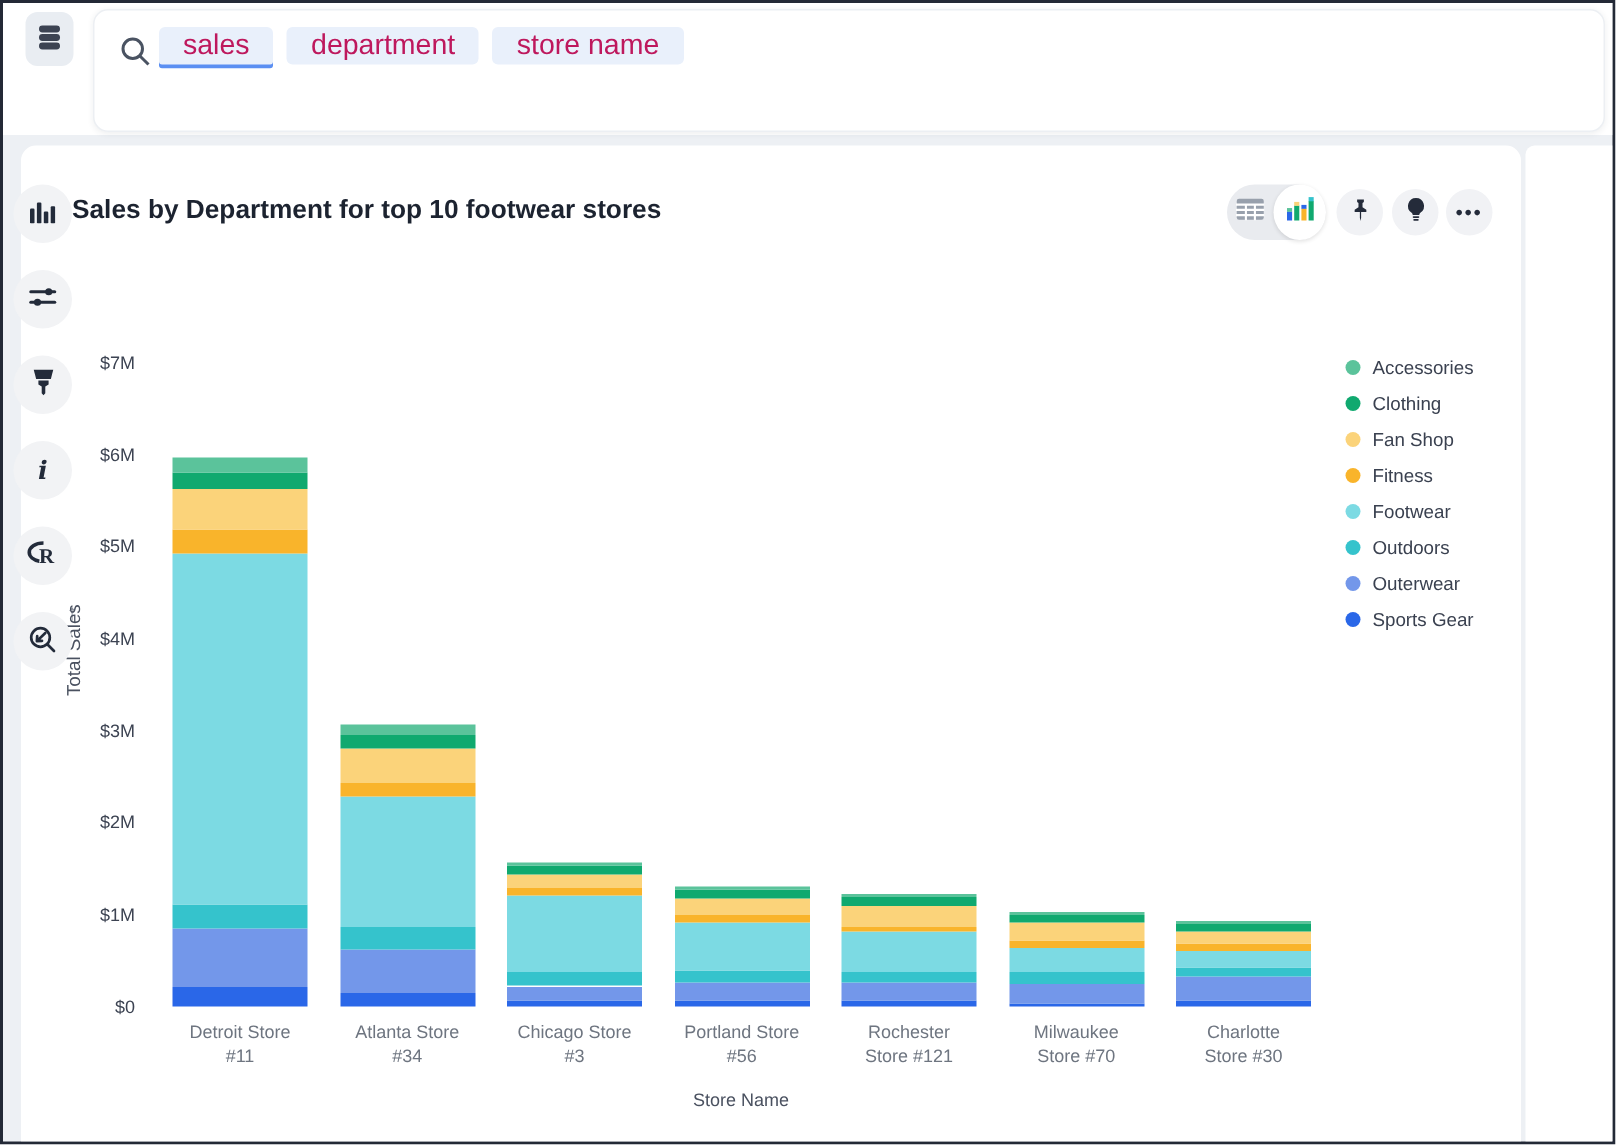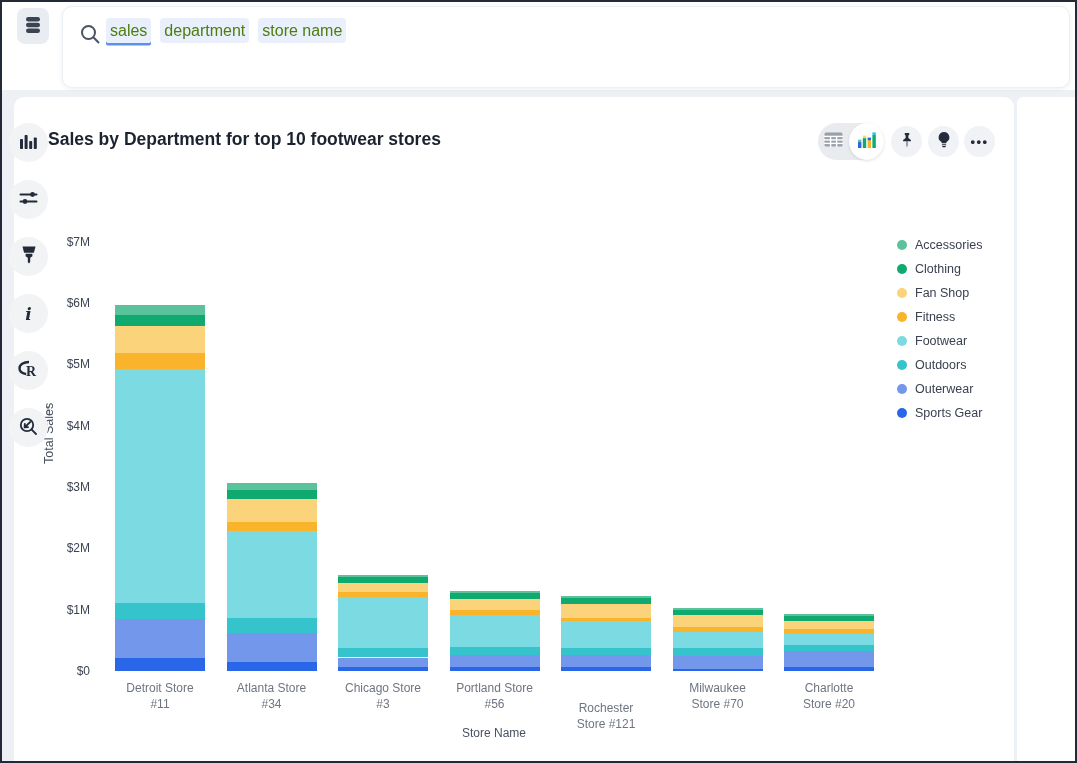--- a/index.html
+++ b/index.html
@@ -18,21 +18,21 @@
   }
   .search-card {
     position:absolute; left:60px; top:4px; width:1008px; height:82px;
     background:#fff; border:1px solid #eceff3; border-radius:10px;
     box-shadow:0 1px 4px rgba(40,50,70,.08);
   }
   .search-glass { position:absolute; left:15px; top:15px; }
   .token-rows { position:absolute; left:43px; top:11px; width:700px; }
   .token-row { display:flex; gap:9px; margin-bottom:7px; }
   .token {
-    font-size:16px; color:#4d7c0f; padding:4px 4px; border-radius:4px;
+    font-size:19px; color:#be185d; padding:4px 16px; border-radius:4px;
     white-space:nowrap; cursor:text; line-height:17px;
   }
   .token.attribute { background:#e9f0fb; }
   .token.clause { background:#e4e8ee; }
   .token.active { box-shadow:0 2.5px 0 0 #5b8ff2; border-radius:4px 4px 2px 2px; }
   .hdr-controls { position:absolute; right:18px; top:17px; display:flex; align-items:center; gap:10px; }
   .circle-btn {
     width:27px; height:27px; border-radius:50%; background:#eef0f3; border:none; cursor:pointer;
     display:flex; align-items:center; justify-content:center; color:#2b3240;
   }
@@ -246,21 +246,21 @@
           <div>#56</div>
         </div>
         <div class="bar-seg" title="Rochester Store #121 — Sports Gear: $0.07M" style="left: 559px; width: 90px; top: 664.706px; height: 4.2945px; background: rgb(42, 103, 232);"></div>
         <div class="bar-seg" title="Rochester Store #121 — Outerwear: $0.19M" style="left: 559px; width: 90px; top: 653.049px; height: 11.6565px; background: rgb(115, 151, 234);"></div>
         <div class="bar-seg" title="Rochester Store #121 — Outdoors: $0.12M" style="left: 559px; width: 90px; top: 645.687px; height: 7.362px; background: rgb(53, 195, 204);"></div>
         <div class="bar-seg" title="Rochester Store #121 — Footwear: $0.43M" style="left: 559px; width: 90px; top: 619.307px; height: 26.3805px; background: rgb(124, 218, 227);"></div>
         <div class="bar-seg" title="Rochester Store #121 — Fitness: $0.06M" style="left: 559px; width: 90px; top: 615.625px; height: 3.681px; background: rgb(249, 180, 43);"></div>
         <div class="bar-seg" title="Rochester Store #121 — Fan Shop: $0.23M" style="left: 559px; width: 90px; top: 601.515px; height: 14.1105px; background: rgb(251, 211, 122);"></div>
         <div class="bar-seg" title="Rochester Store #121 — Clothing: $0.09M" style="left: 559px; width: 90px; top: 595.994px; height: 5.5215px; background: rgb(16, 169, 111);"></div>
         <div class="bar-seg" title="Rochester Store #121 — Accessories: $0.03M" style="left: 559px; width: 90px; top: 594.153px; height: 1.8405px; background: rgb(91, 195, 155);"></div>
-        <div class="xcat" style="left: 546px; top: 678px; margin-top: 20px;">
+        <div class="xcat" style="left: 546px; top: 678px;">
           <div>Rochester</div>
           <div>Store #121</div>
         </div>
         <div class="bar-seg" title="Milwaukee Store #92 — Sports Gear: $0.04M" style="left: 670.5px; width: 90px; top: 666.546px; height: 2.454px; background: rgb(42, 103, 232);"></div>
         <div class="bar-seg" title="Milwaukee Store #92 — Outerwear: $0.21M" style="left: 670.5px; width: 90px; top: 653.663px; height: 12.8835px; background: rgb(115, 151, 234);"></div>
         <div class="bar-seg" title="Milwaukee Store #92 — Outdoors: $0.12M" style="left: 670.5px; width: 90px; top: 646.301px; height: 7.362px; background: rgb(53, 195, 204);"></div>
         <div class="bar-seg" title="Milwaukee Store #92 — Footwear: $0.27M" style="left: 670.5px; width: 90px; top: 629.736px; height: 16.5645px; background: rgb(124, 218, 227);"></div>
         <div class="bar-seg" title="Milwaukee Store #92 — Fitness: $0.07M" style="left: 670.5px; width: 90px; top: 625.442px; height: 4.2945px; background: rgb(249, 180, 43);"></div>
         <div class="bar-seg" title="Milwaukee Store #92 — Fan Shop: $0.2M" style="left: 670.5px; width: 90px; top: 613.172px; height: 12.27px; background: rgb(251, 211, 122);"></div>
         <div class="bar-seg" title="Milwaukee Store #92 — Clothing: $0.09M" style="left: 670.5px; width: 90px; top: 607.65px; height: 5.5215px; background: rgb(16, 169, 111);"></div>
@@ -272,21 +272,21 @@
         <div class="bar-seg" title="Charlotte Store #20 — Sports Gear: $0.06M" style="left: 782px; width: 90px; top: 665.319px; height: 3.681px; background: rgb(42, 103, 232);"></div>
         <div class="bar-seg" title="Charlotte Store #20 — Outerwear: $0.26M" style="left: 782px; width: 90px; top: 649.368px; height: 15.951px; background: rgb(115, 151, 234);"></div>
         <div class="bar-seg" title="Charlotte Store #20 — Outdoors: $0.1M" style="left: 782px; width: 90px; top: 643.233px; height: 6.135px; background: rgb(53, 195, 204);"></div>
         <div class="bar-seg" title="Charlotte Store #20 — Footwear: $0.19M" style="left: 782px; width: 90px; top: 631.576px; height: 11.6565px; background: rgb(124, 218, 227);"></div>
         <div class="bar-seg" title="Charlotte Store #20 — Fitness: $0.07M" style="left: 782px; width: 90px; top: 627.282px; height: 4.2945px; background: rgb(249, 180, 43);"></div>
         <div class="bar-seg" title="Charlotte Store #20 — Fan Shop: $0.14M" style="left: 782px; width: 90px; top: 618.693px; height: 8.589px; background: rgb(251, 211, 122);"></div>
         <div class="bar-seg" title="Charlotte Store #20 — Clothing: $0.08M" style="left: 782px; width: 90px; top: 613.785px; height: 4.908px; background: rgb(16, 169, 111);"></div>
         <div class="bar-seg" title="Charlotte Store #20 — Accessories: $0.03M" style="left: 782px; width: 90px; top: 611.944px; height: 1.8405px; background: rgb(91, 195, 155);"></div>
         <div class="xcat" style="left: 769px; top: 678px;">
           <div>Charlotte</div>
-          <div>Store #20</div>
+          <div>Store #30</div>
         </div>
       </div>
     <div class="ylab-wrap"><span class="ylab-arrow">↑</span></div>
     <div class="ylab">Total Sales</div>
     <div class="xlabel">Store Name</div>
     <div class="legend" id="legend">
         <div class="legend-item">
           <span class="legend-dot" style="background: rgb(91, 195, 155);"></span>
           <span class="legend-text">Accessories</span>
         </div>

